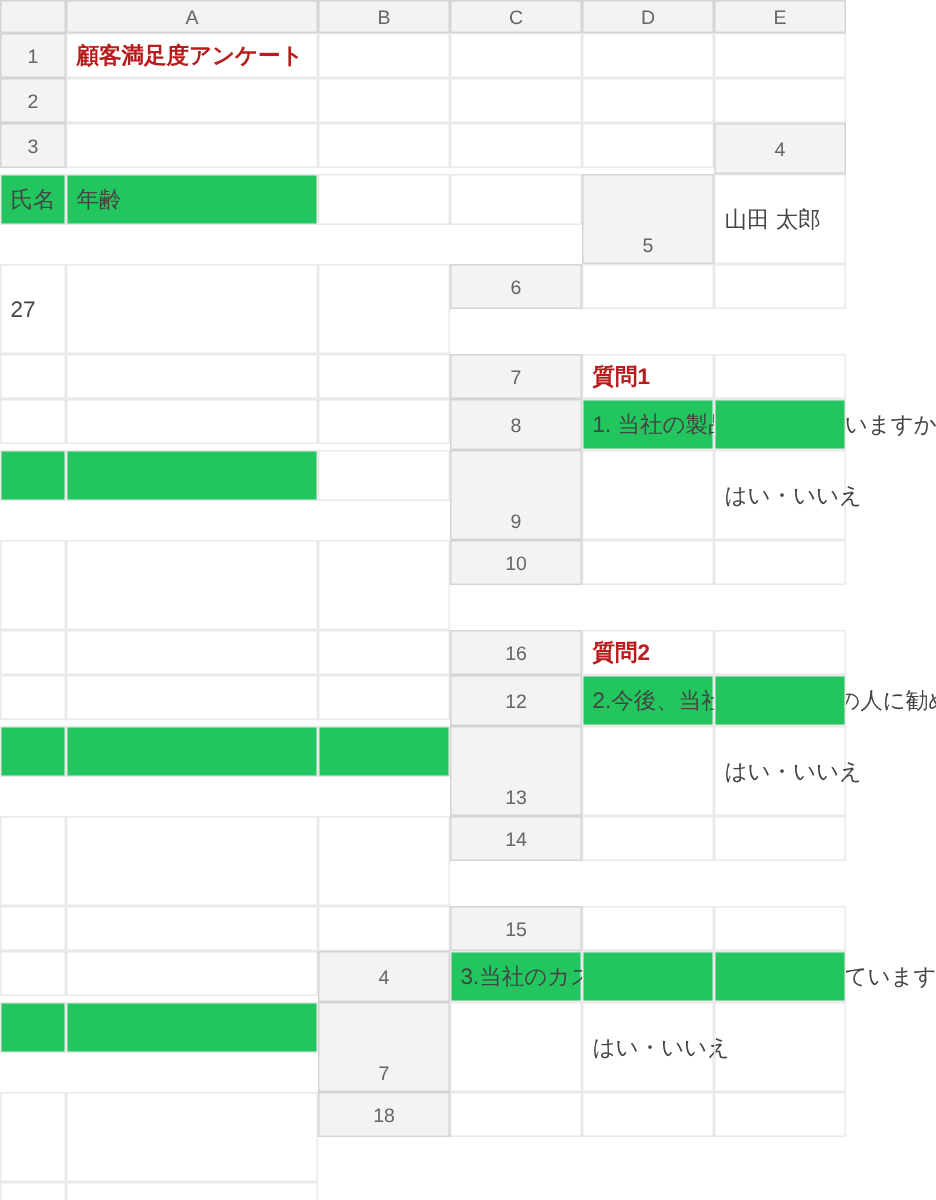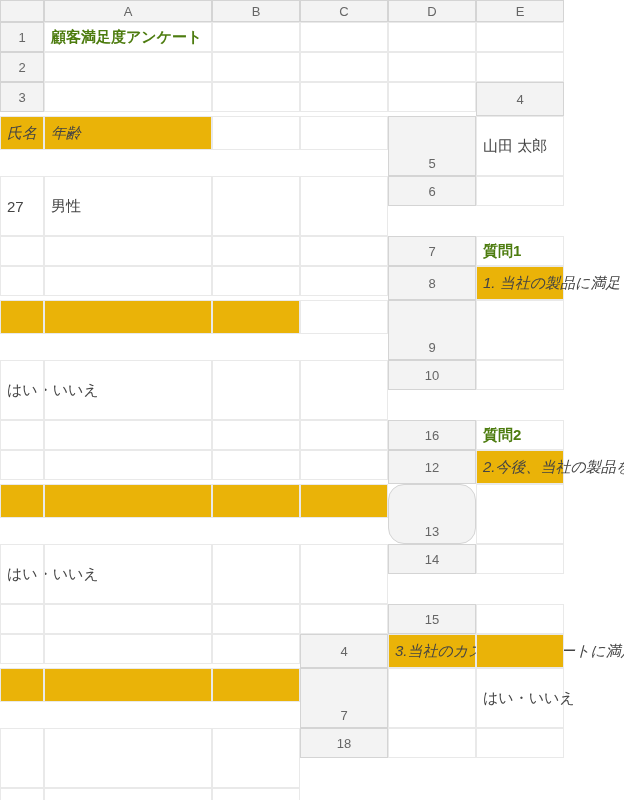--- a/index.html
+++ b/index.html
@@ -39,22 +39,22 @@
     .cell {
       border: 0.5px solid #e9e9e9;
       padding: 4px 6px;
       display: flex;
       align-items: center;
       color: #444;
       font-size: 15px;
       overflow: visible;
       white-space: nowrap;
     }
-    .bold { font-weight: bold; color: #4d7c0f; }
-    .green { background: #eab308; font-style: italic; }
+    .bold { font-weight: bold; color: #b91c1c; }
+    .green { background: #22c55e; }
     .center { justify-content: center; }
     .h-std { height: 30px; }
     .h-tall { height: 60px; }
     .h-med { height: 34px; }
     .corner {
       background: #f3f3f3;
       border: 0.5px solid #d4d4d4;
       height: 22px;
     }
   </style>
@@ -92,21 +92,20 @@
 
   <div class="rowhdr h-med">4</div>
   <div class="cell green h-med">氏名</div>
   <div class="cell green h-med">年齢</div>
   <div class="cell h-med"></div>
   <div class="cell h-med"></div>
 
   <div class="rowhdr h-tall" style="align-items:flex-end; padding-bottom:4px;">5</div>
   <div class="cell h-tall">山田 太郎</div>
   <div class="cell h-tall">27</div>
-  <div class="cell h-tall">男性</div>
   <div class="cell h-tall"></div>
   <div class="cell h-tall"></div>
 
   <div class="rowhdr h-std">6</div>
   <div class="cell h-std"></div>
   <div class="cell h-std"></div>
   <div class="cell h-std"></div>
   <div class="cell h-std"></div>
   <div class="cell h-std"></div>
 
@@ -145,21 +144,21 @@
   <div class="cell h-std"></div>
   <div class="cell h-std"></div>
 
   <div class="rowhdr h-med">12</div>
   <div class="cell green h-med">2.今後、当社の製品を他の人に勧めますか？</div>
   <div class="cell green h-med"></div>
   <div class="cell green h-med"></div>
   <div class="cell green h-med"></div>
   <div class="cell green h-med"></div>
 
-  <div class="rowhdr h-tall" style="align-items:flex-end; padding-bottom:4px;border-radius:16px;">13</div>
+  <div class="rowhdr h-tall" style="align-items:flex-end; padding-bottom:4px;">13</div>
   <div class="cell h-tall"></div>
   <div class="cell h-tall" style="justify-content:flex-start;">はい・いいえ</div>
   <div class="cell h-tall"></div>
   <div class="cell h-tall"></div>
   <div class="cell h-tall"></div>
 
   <div class="rowhdr h-std">14</div>
   <div class="cell h-std"></div>
   <div class="cell h-std"></div>
   <div class="cell h-std"></div>

